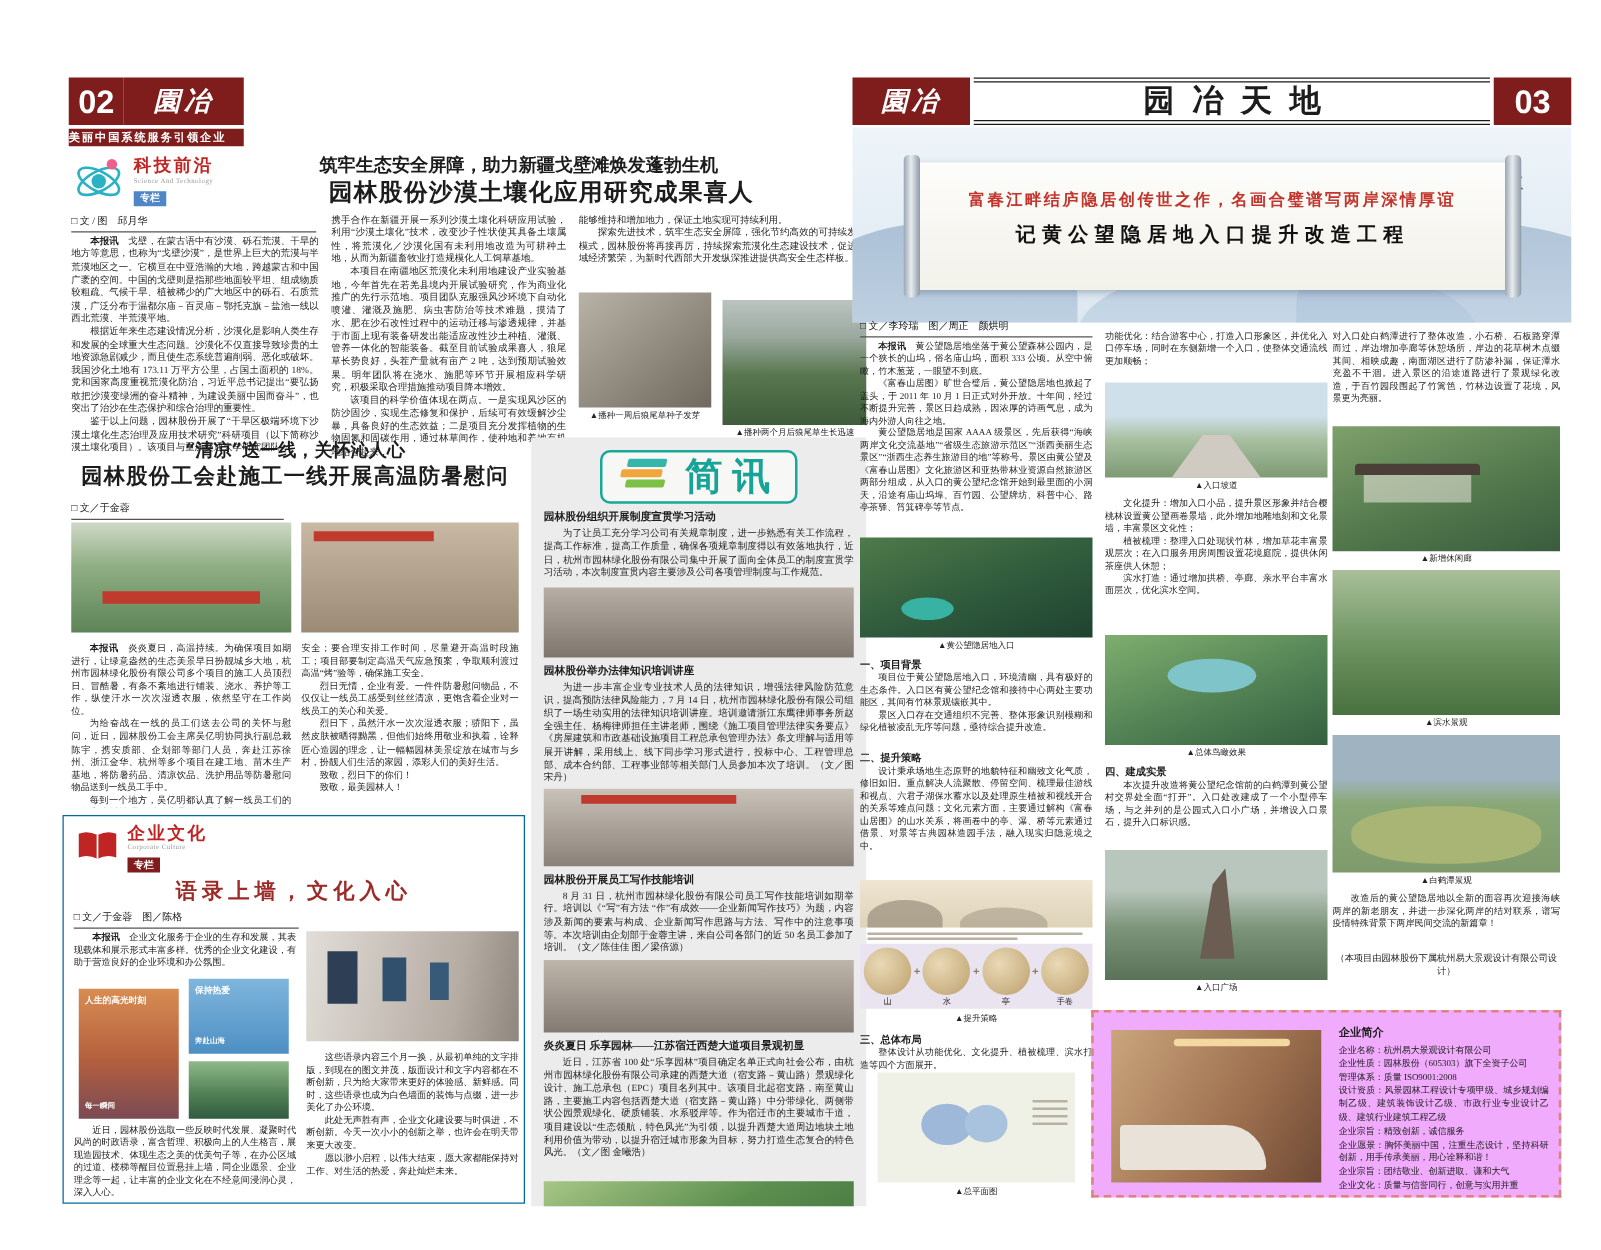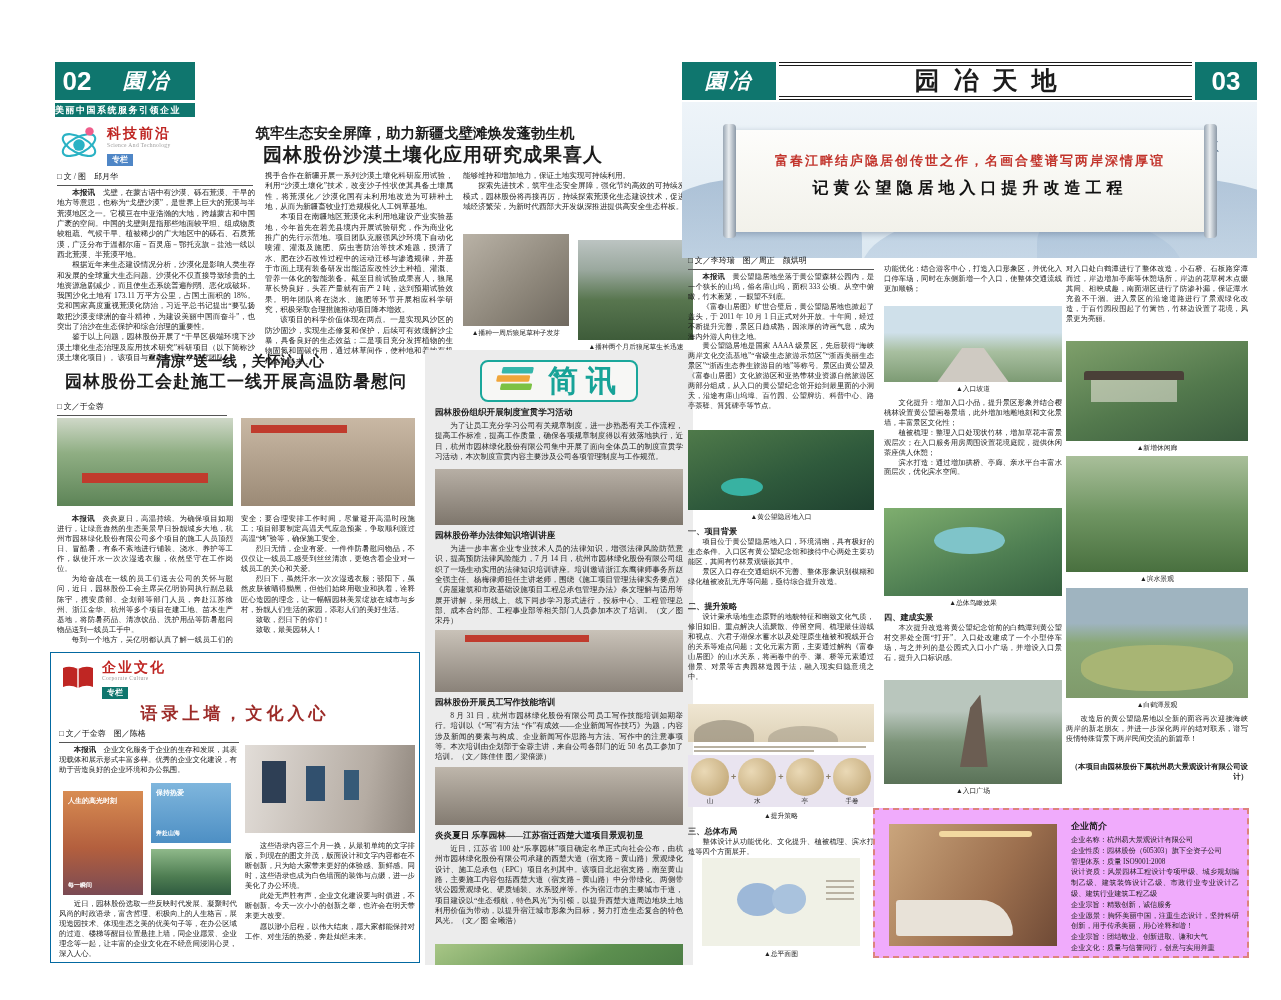--- a/index.html
+++ b/index.html
@@ -1,19 +1,19 @@
 <!DOCTYPE html>
 <html><head>
 <meta charset="utf-8">
 <style>
 *{box-sizing:border-box;margin:0;padding:0}
 html,body{width:1281px;height:1000px}
 body{position:relative;background:#fff;font-family:"Liberation Serif","DejaVu Serif",serif;color:#1c1c1c;overflow:hidden}
 .abs{position:absolute}
-.red{background:#0f766e;color:#fff}
+.red{background:#7f1d1d;color:#fff}
 .pgnum{font:bold 26px/38px "Liberation Sans","DejaVu Sans",sans-serif;text-align:center}
 .brand{font:bold 21px/38px "DejaVu Serif",serif;font-style:italic;text-align:center;letter-spacing:3px}
 .bar{border-top:4px double #1a1a1a;border-bottom:4px double #1a1a1a;text-align:center;background:#fff}
 .bar .t{font:bold 25px/30px "DejaVu Serif",serif;letter-spacing:14px;padding-left:14px}
 .strip{font:bold 9px/14px "Liberation Sans","DejaVu Sans",sans-serif;letter-spacing:1.5px;}
 .hsub{font:bold 14.5px/1.25 "DejaVu Serif",serif;text-align:center}
 .hmain{font:bold 19px/1.25 "DejaVu Serif",serif;text-align:center;letter-spacing:1px}
 .byline{font-size:8px;line-height:1.2;border-bottom:1px solid #555;padding-bottom:3px;color:#111}
 .txt{font-size:7.6px;line-height:1.36;text-align:justify;overflow:hidden}
 .txt p{text-indent:2em;margin:0}
@@ -36,21 +36,21 @@
 .poster .pl2{font:bold 6px/1.2 "Liberation Sans",sans-serif;margin-top:auto}
 .blur{position:absolute;background:#b9b2a2;height:2px}
 .scrollbox{position:absolute;background:linear-gradient(180deg,#fdfdfb,#f2f1ea);box-shadow:0 2px 6px rgba(60,80,110,.35);border-radius:3px}
 .roll{position:absolute;top:-6px;bottom:-6px;width:13px;background:linear-gradient(90deg,#9aa7b4,#e8ecef 45%,#8d9aa8);border-radius:4px}
 .mnt{position:absolute;border-radius:50% 50% 0 0;opacity:.55}
 .circle{width:38px;height:38px;border-radius:50%;background:radial-gradient(circle at 35% 35%,#ead9b6,#c7ae7f 75%,#b59a68)}
 .circlbl{font-size:6.5px;text-align:center;margin-top:1px}
 .plus{font:bold 9px/38px sans-serif;color:#8a7f68}
 .profile-line{font-size:7.2px;line-height:1.5;text-align:justify}
 .dashed{border:2px dashed #dd837d;background:#f0abfc}
-.credit{font-weight:bold;font-size:7.4px;text-align:right;line-height:1.4}
+.credit{font-weight:normal;font-size:7.4px;text-align:center;line-height:1.4}
 </style>
 </head>
 <body>
 
 <div class="abs" style="left:0;top:0;width:650px;height:1000px">
 
   <div class="abs" style="left:55px;top:62px;width:562px;height:38px;display:flex">
     <div class="red pgnum" style="width:44px;height:38px">02</div>
     <div class="red brand" style="width:96px;height:38px">園冶</div>
   </div>

